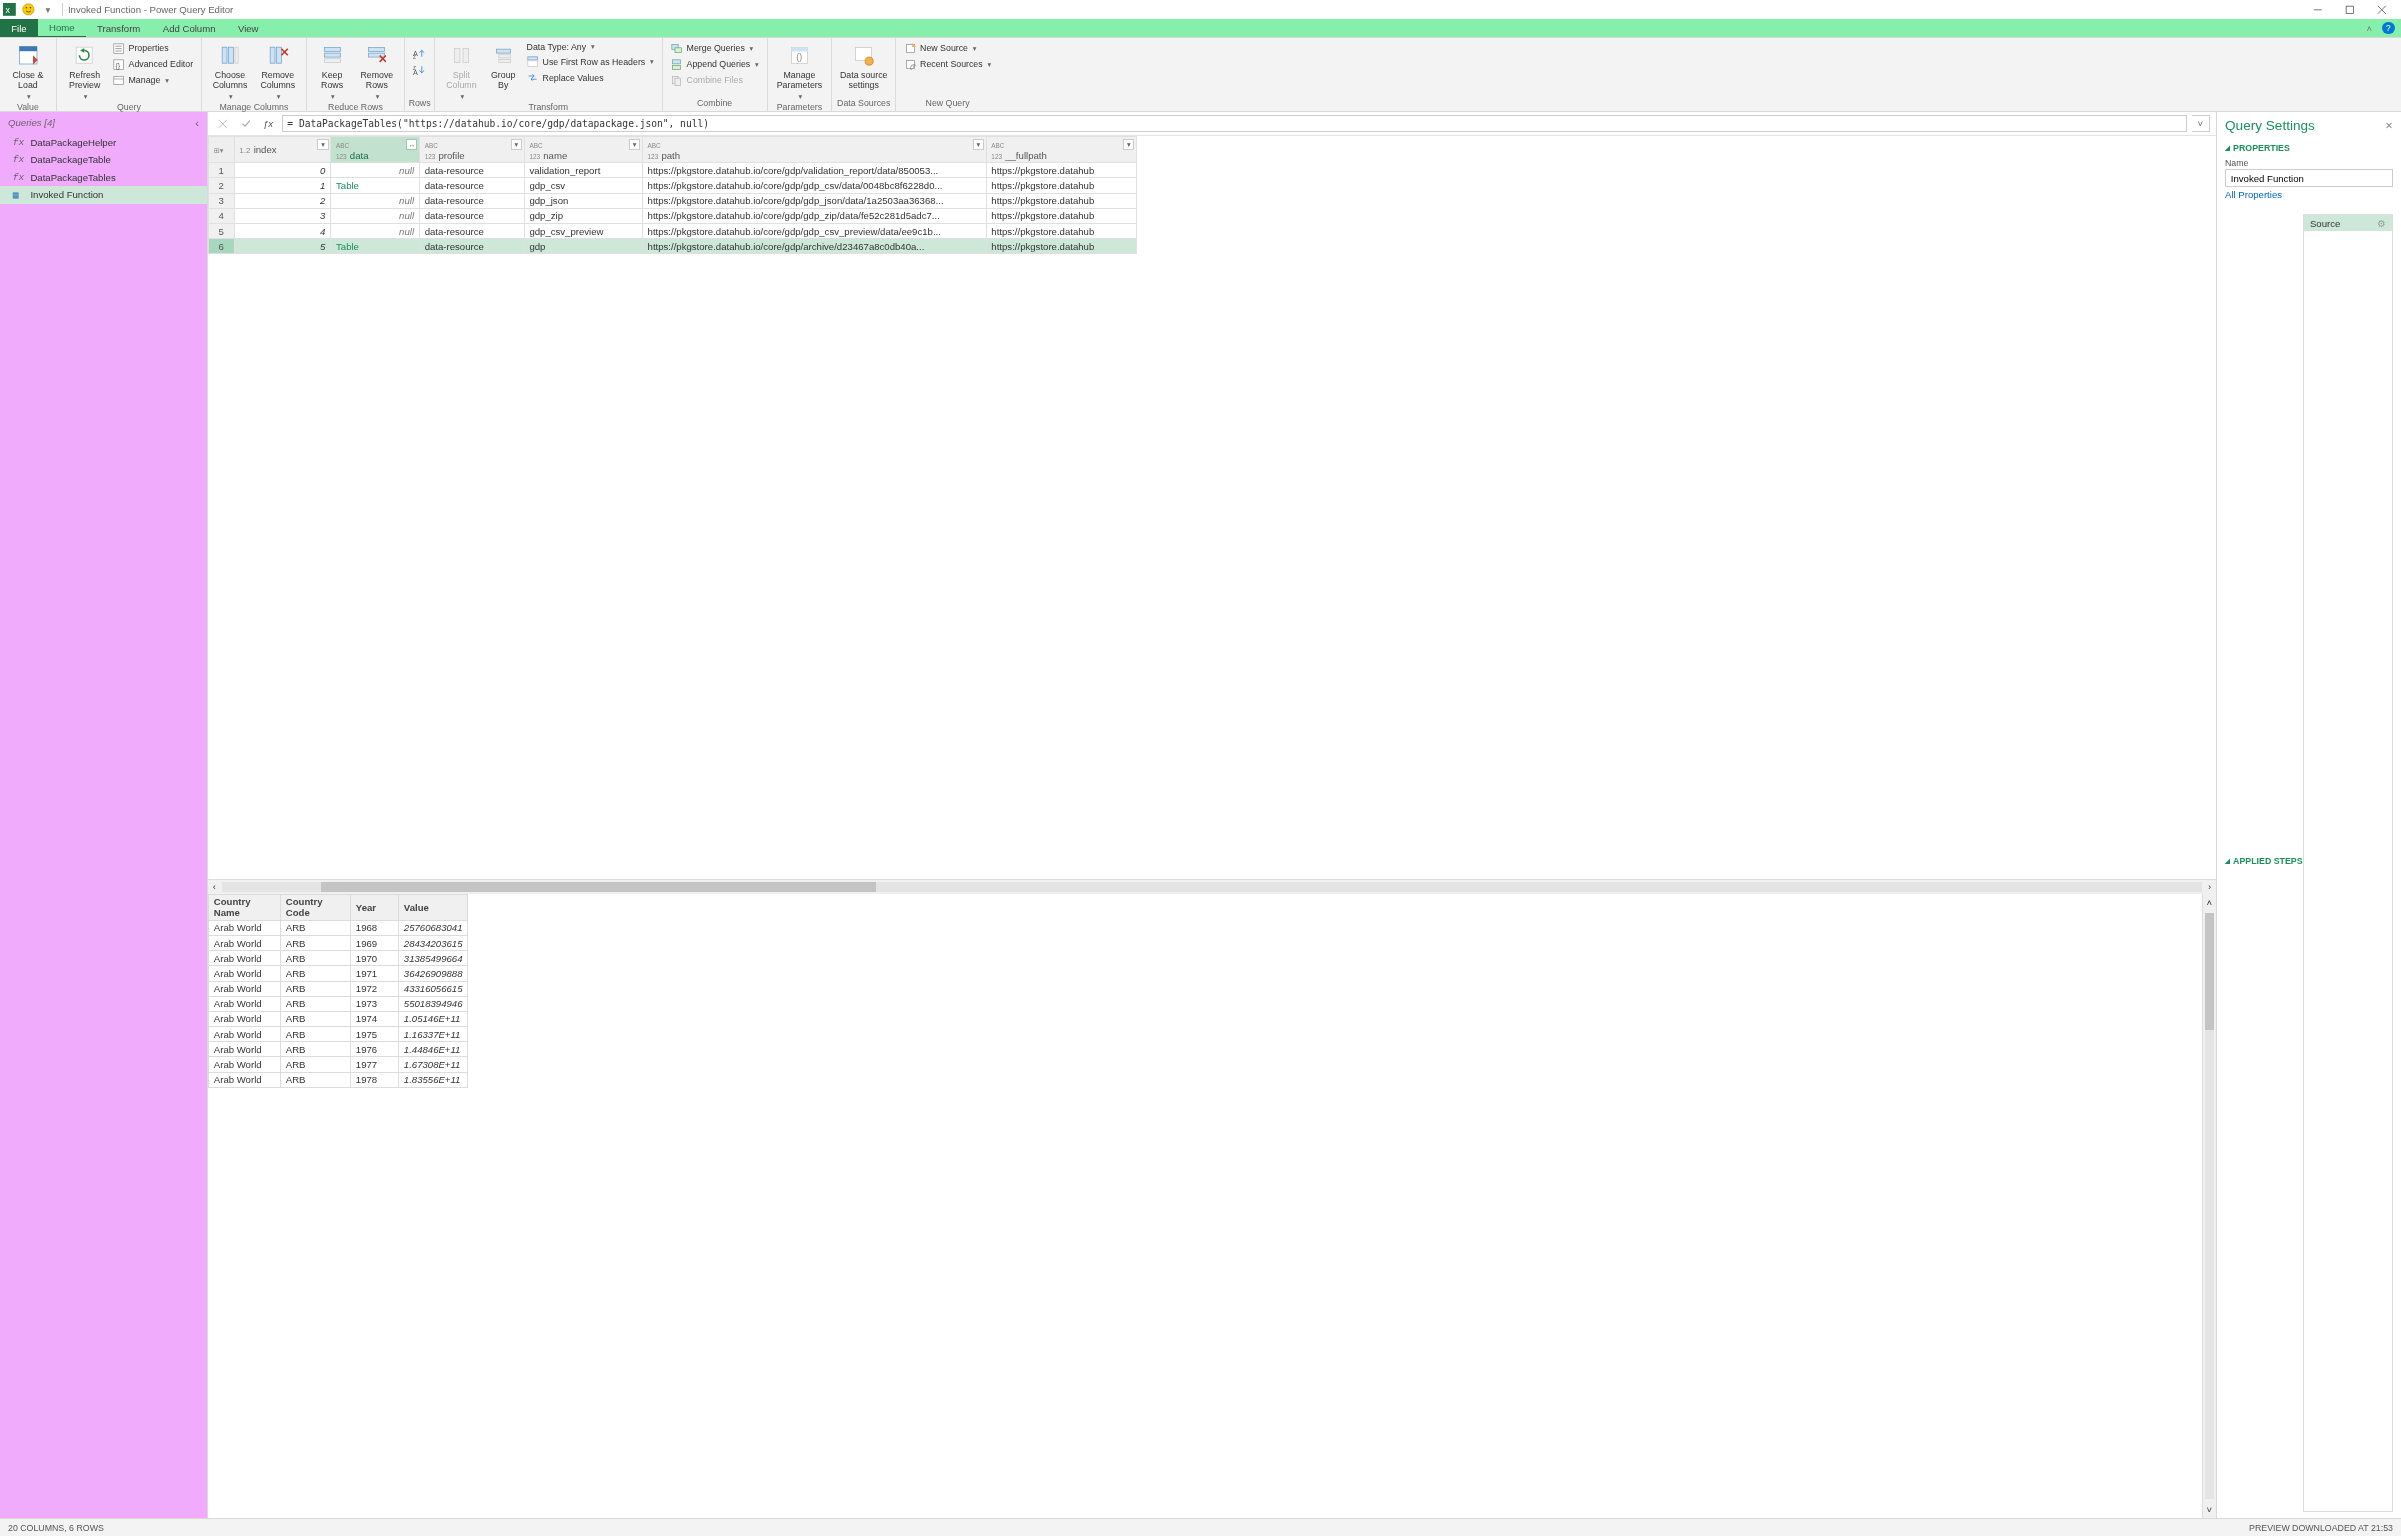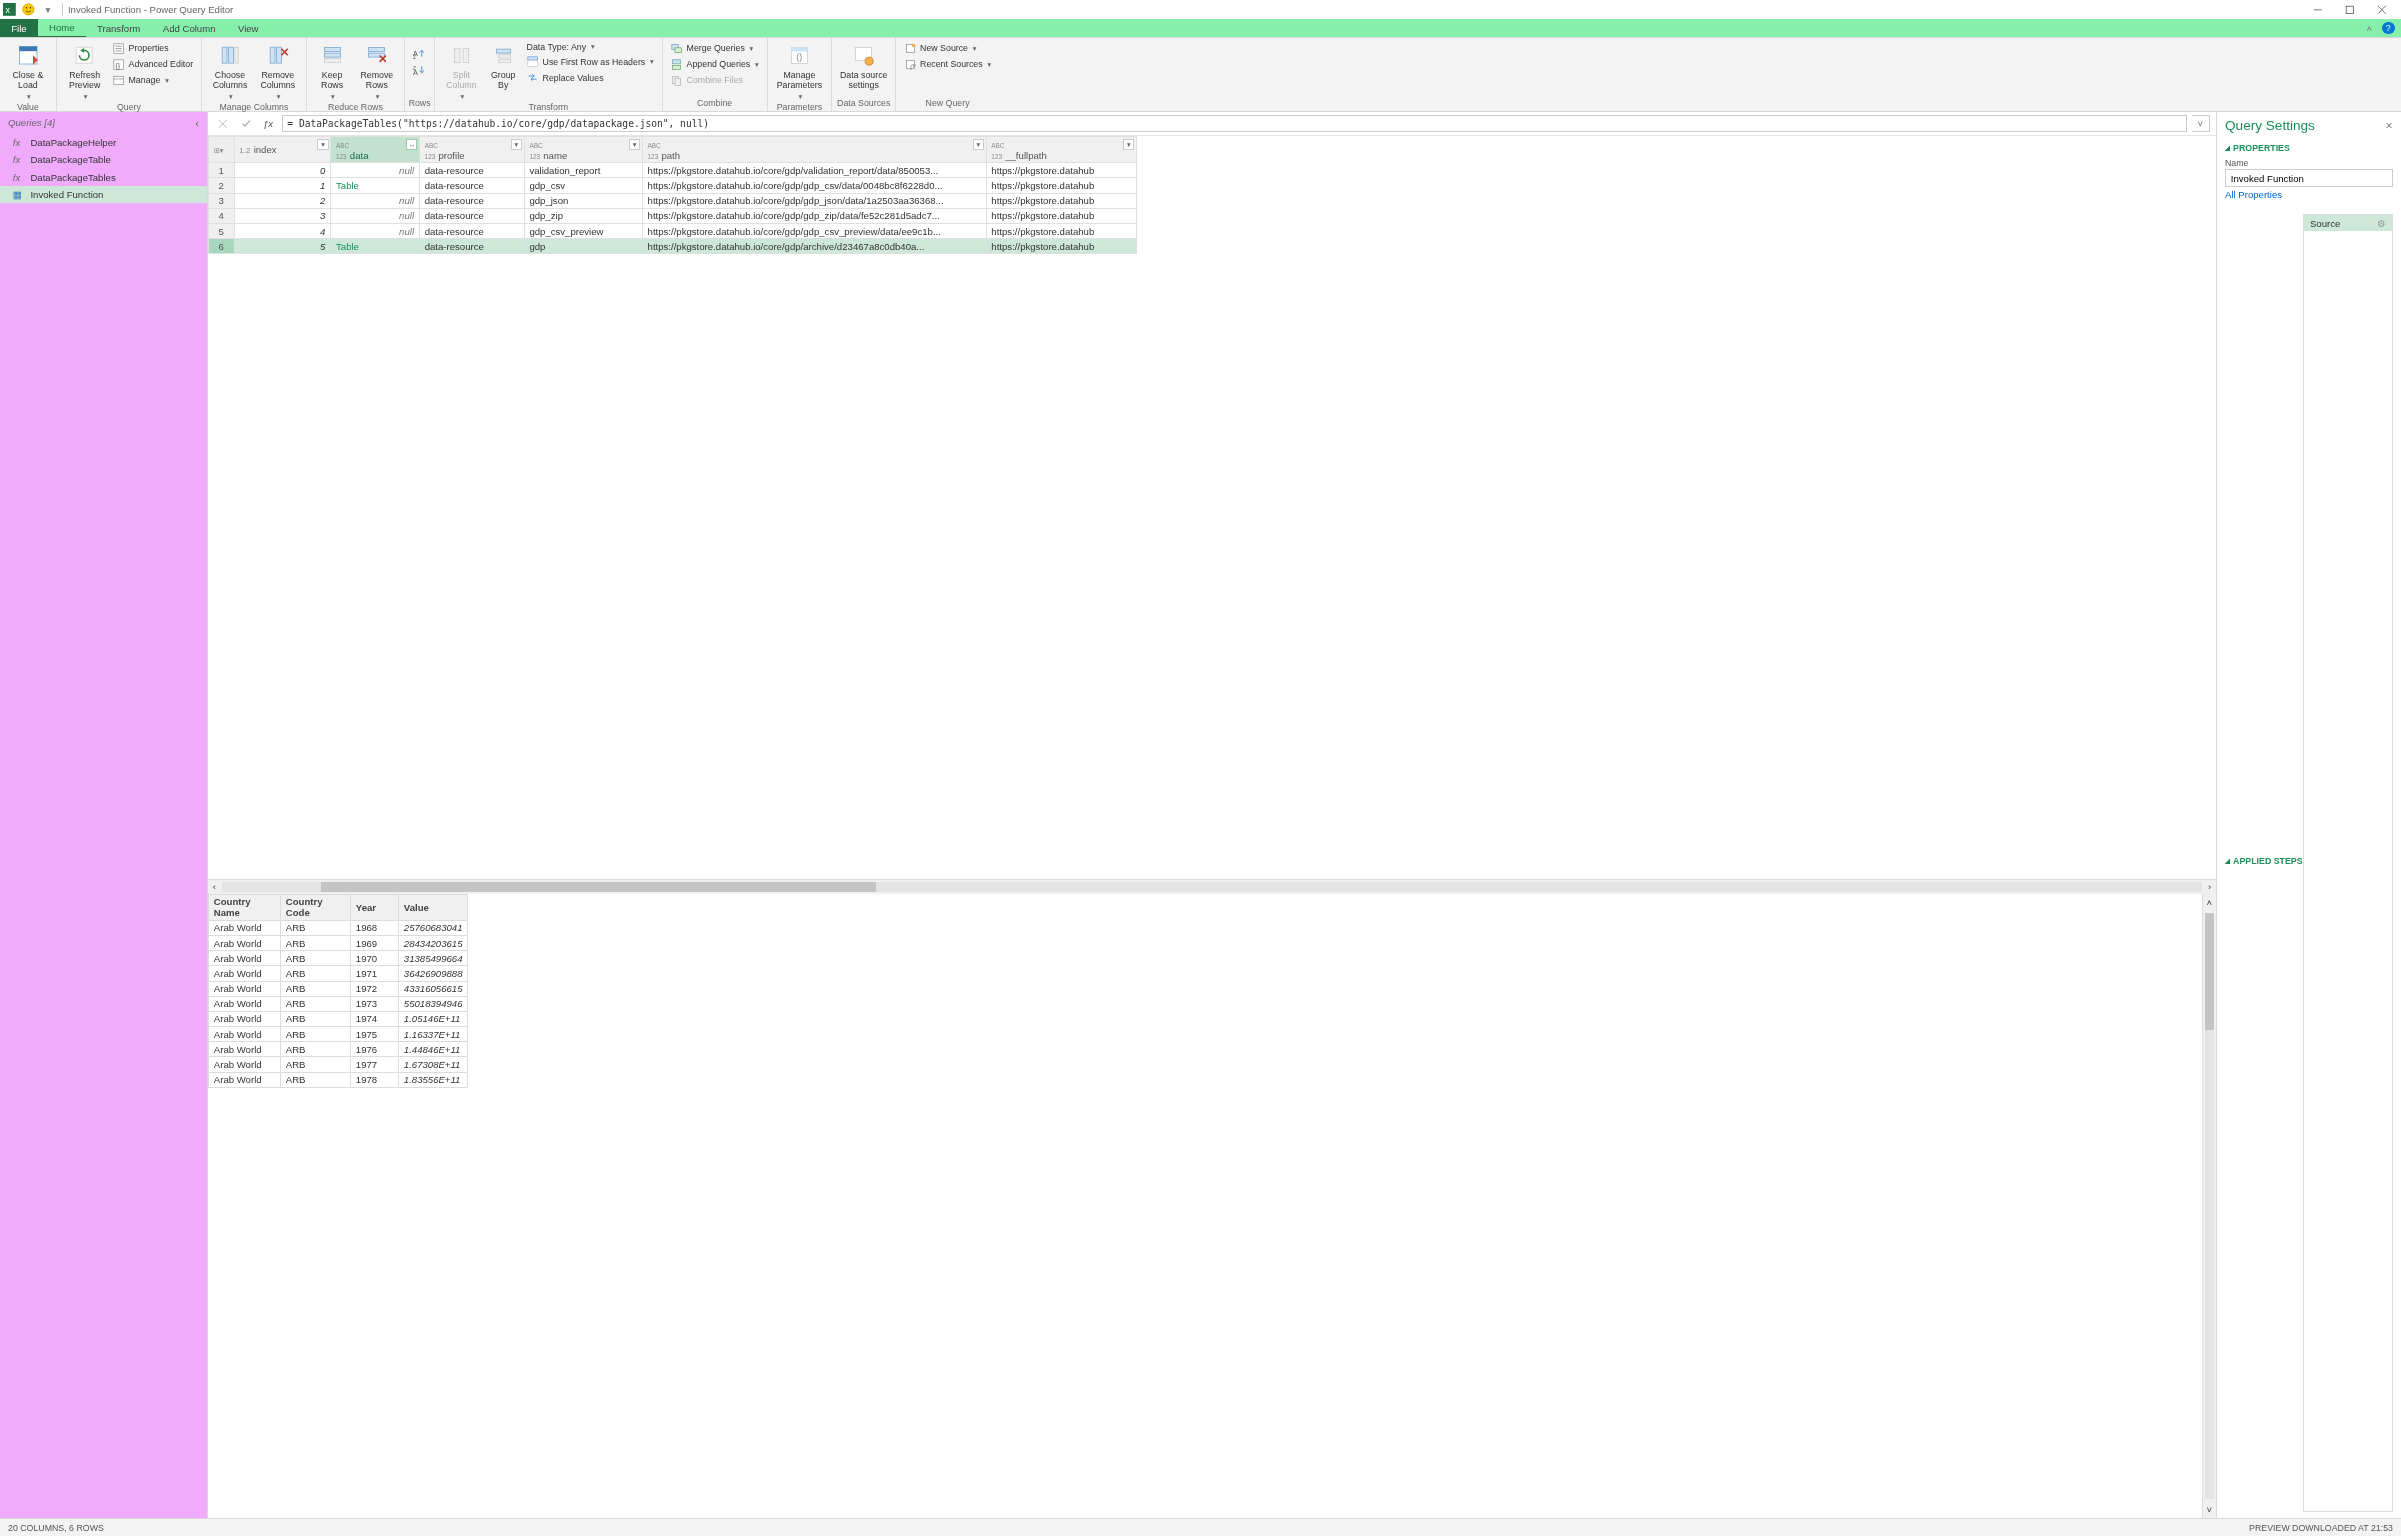--- a/index.html
+++ b/index.html
@@ -39,21 +39,21 @@
 .caret{font-size:7.2px; color:#666; margin-left:1.6px;}
 
 
 .main { flex:1; display:flex; min-height:0; }
 
 .queries-pane { width:208px; background:#f0abfc; border-right:0.8px solid #d9d9d9; display:flex; flex-direction:column;}
 .queries-head { display:flex; align-items:center; justify-content:space-between; padding:4.8px 8px; color:#666; font-style:italic;}
 .queries-head .collapse{font-style:normal; font-size:11.2px;color:#666;cursor:pointer;}
 .q-item{ display:flex; align-items:center; gap:6.4px; padding:3.2px 12.8px; font-size:9.6px; color:#333; cursor:pointer;}
 .q-item.sel{ background:#cde8d9;}
-.q-item .qicon{width:11.2px; font-style:italic; color:#666;}
+.q-item .qicon{width:11.2px; font-style:italic; color:#666;font-family:Liberation Mono, monospace;}
 .q-item .qicon.tbl{color:#2b7bb9;font-style:normal;}
 
 
 .center { flex:1; display:flex; flex-direction:column; min-width:0; border-right:0.8px solid #d9d9d9;}
 .formula-bar{ display:flex; align-items:center; height:24px; padding:3.2px 6.4px; gap:4.8px; border-bottom:0.8px solid #e4e4e4;}
 .formula-bar .fb-btn{width:17.6px;height:17.6px;display:flex;align-items:center;justify-content:center;color:#888;border:0.8px solid transparent;}
 .formula-bar .fx{font-style:italic;color:#555;}
 .formula-bar input{flex:1;height:17.6px;border:0.8px solid #ccc;padding:0 4.8px;font-family:Consolas,monospace;font-size:9.6px;color:#333;}
 .formula-bar .dd{width:17.6px;height:17.6px;border:0.8px solid #ccc;border-left:none;display:flex;align-items:center;justify-content:center;color:#666;}
 

